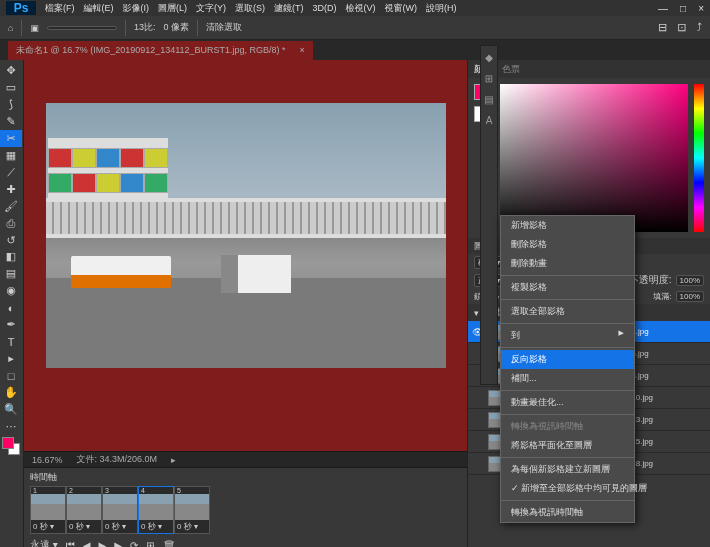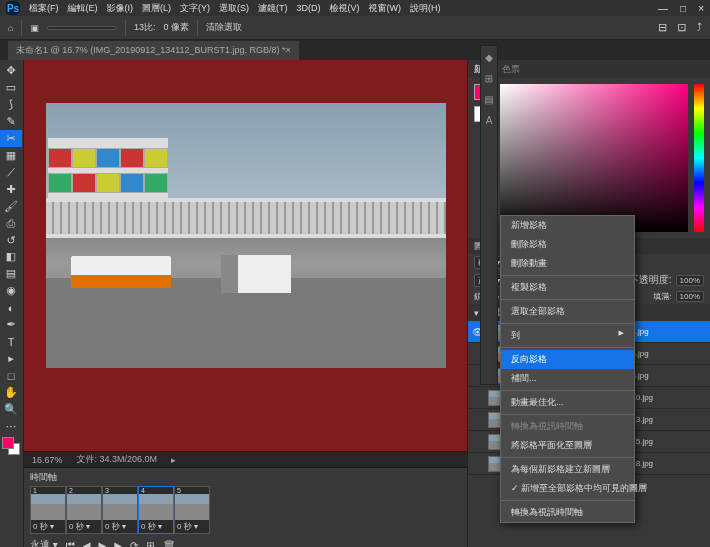--- a/index.html
+++ b/index.html
@@ -1,32 +1,32 @@
 <!DOCTYPE html>
 <html><head>
 <meta charset="utf-8">
 <style>
 * { margin: 0; padding: 0; box-sizing: border-box; font-family: "Microsoft JhengHei", Arial, sans-serif; }
 body { background: #323232; color: #ccc; width: 710px; height: 547px; overflow: hidden; position: relative; }
 
 
 .menubar { height: 16px; background: #323232; display: flex; align-items: center; padding: 0 6px; font-size: 9px; gap: 9px; color: #ddd; }
-.menubar .ps-logo { width: 14px; height: 14px; background: #001e36; color: #31a8ff; display: flex; align-items: center; justify-content: center; font-size: 10px; font-weight: bold; border-radius: 5px; }
+.menubar .ps-logo { width: 30px; height: 14px; background: #001e36; color: #31a8ff; display: flex; align-items: center; justify-content: center; font-size: 12px; font-weight: bold; border-radius: 0; }
 .menubar .spacer { flex: 1; }
 .menubar .wincontrols { display: flex; gap: 12px; font-size: 10px; }
 
 
 .optionsbar { height: 24px; background: #383838; border-bottom: 1px solid #222; display: flex; align-items: center; padding: 0 8px; font-size: 9px; gap: 8px; color: #ccc; }
 .optionsbar .divider { width: 1px; height: 16px; background: #555; }
 .optionsbar .dropdown { background: #2a2a2a; border: 1px solid #555; padding: 1px 4px; border-radius: 2px; min-width: 70px; }
 .optionsbar .right-ctrls { margin-left: auto; display: flex; gap: 10px; font-size: 11px; }
 
 
 .tabbar { height: 20px; background: #282828; display: flex; align-items: center; padding: 0 8px; font-size: 9px; color: #aaa; }
-.tabbar .tab { padding: 3px 8px; background: #404040; display: flex; align-items: center; gap: 0; }
+.tabbar .tab { padding: 3px 8px; background: #7f1d1d; display: flex; align-items: center; gap: 14px; }
 
 
 .main { position: absolute; top: 60px; left: 0; right: 0; bottom: 0; display: flex; }
 
 
 .toolbox { width: 24px; background: #383838; border-right: 1px solid #222; display: flex; flex-direction: column; padding-top: 2px; }
 .toolbox .tool { width: 22px; height: 20px; display: flex; align-items: center; justify-content: center; font-size: 11px; color: #ccc; cursor: pointer; }
 .toolbox .tool.active { background: #1473e6; }
 .toolbox .swatches { margin-top: auto; margin-bottom: 90px; padding: 2px; }
 .toolbox .fgbg { width: 18px; height: 18px; position: relative; }

